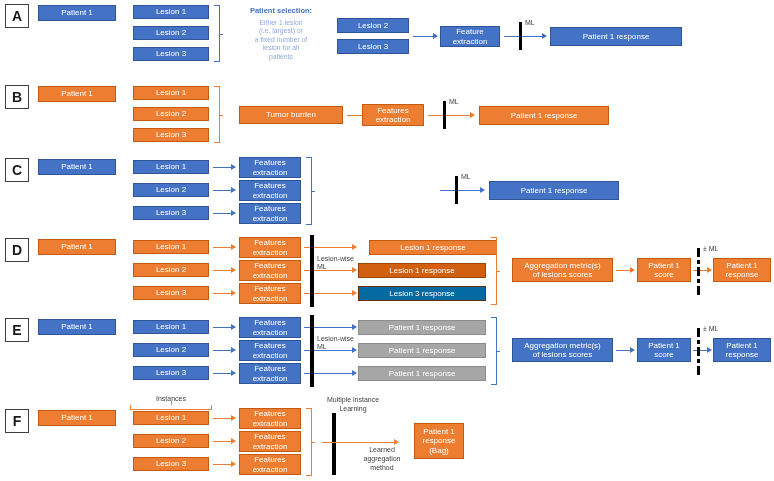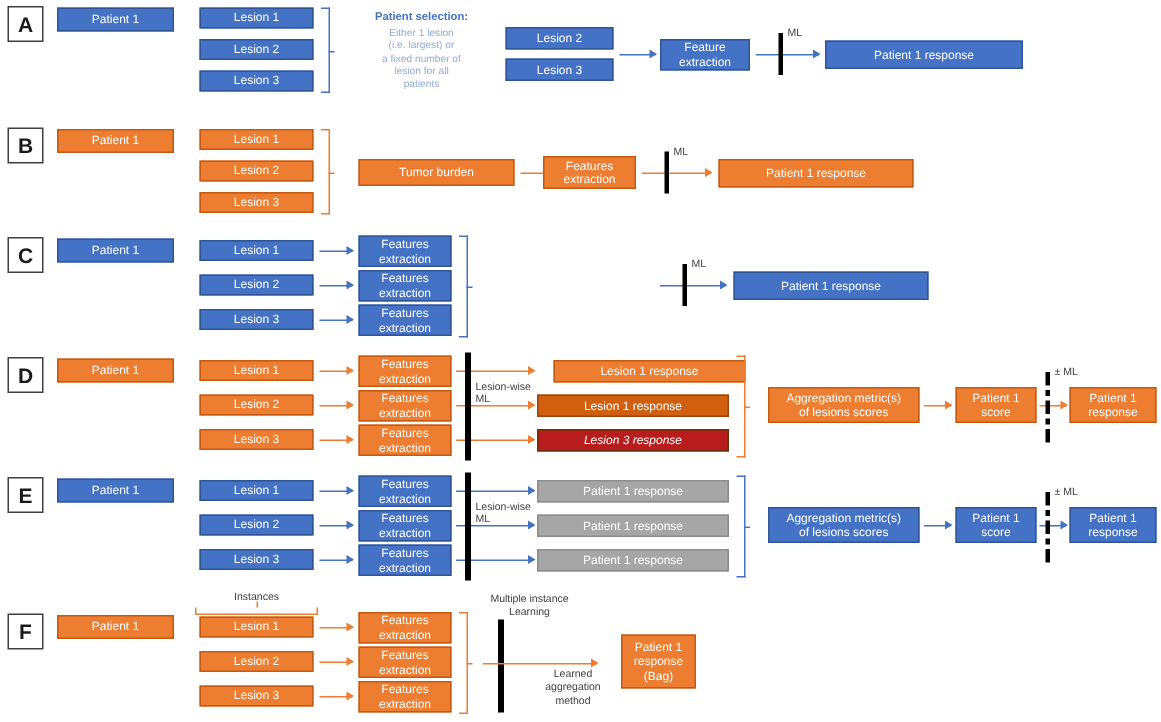--- a/index.html
+++ b/index.html
@@ -22,21 +22,21 @@
   
   .box{
     position:absolute;box-sizing:border-box;
     display:flex;align-items:center;justify-content:center;
     text-align:center;color:#ffffff;font-size:8px;
     line-height:1.15;padding:1px 2px;
   }
   .box.blue{background:#4472c4;border:0.8px solid #2f5597;}
   .box.orange{background:#ed7d31;border:0.8px solid #c55a11;}
   .box.orange2{background:#d0600f;border:0.8px solid #9c4708;}
-  .box.orange3{background:#b91c1c;border:0.8px solid #6b3005;font-style:italic;}
+  .box.orange3{background:#0369a1;border:0.8px solid #6b3005;}
   .box.gray{background:#a6a6a6;border:0.8px solid #8c8c8c;}
   .box .t{display:block;white-space:pre-line;}
 
   
   .arrow{position:absolute;height:1px;}
   .arrow .shaft{position:absolute;left:0;top:0;height:1.2px;width:100%;}
   .arrow .head{
     position:absolute;right:-1px;top:-2.6px;
     width:0;height:0;border-top:3.2px solid transparent;
     border-bottom:3.2px solid transparent;

